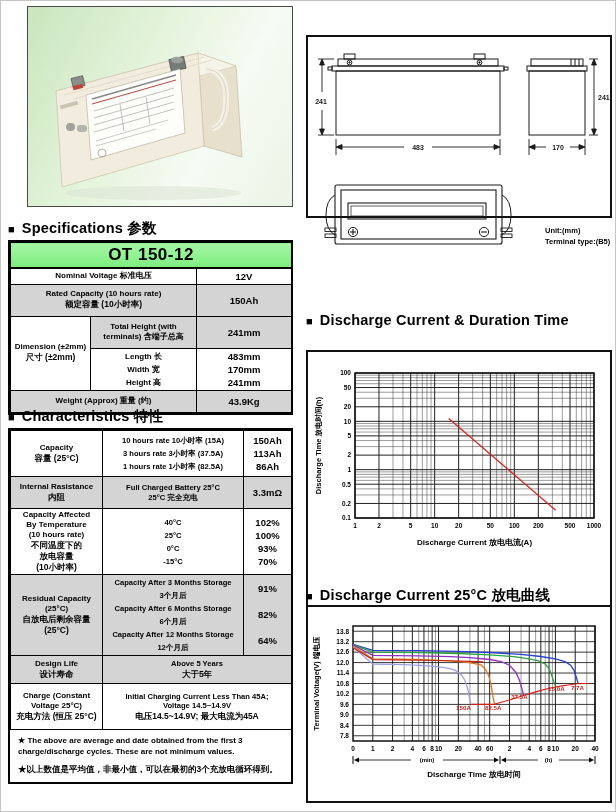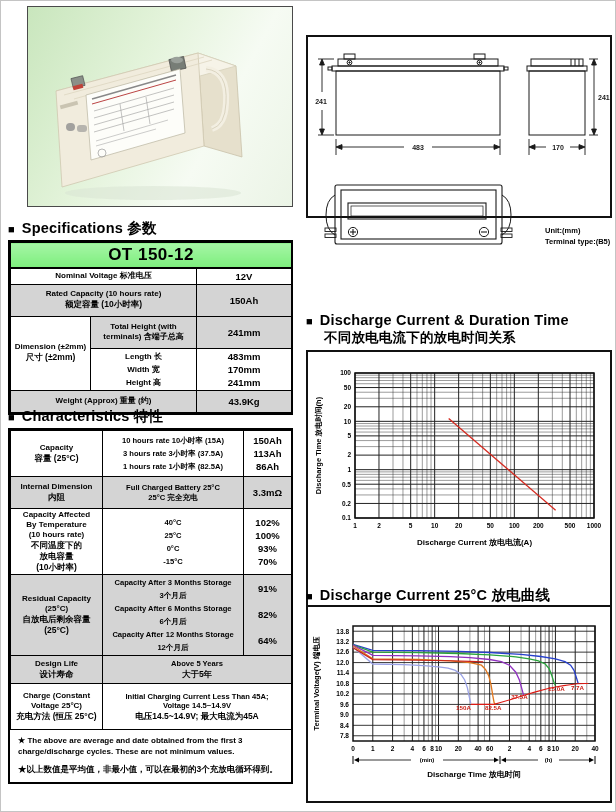--- a/index.html
+++ b/index.html
@@ -268,21 +268,21 @@
           <div>1 hours rate   1小时率 (82.5A)</div>
         </td>
         <td class="val ln13">
           <div>150Ah</div>
           <div>113Ah</div>
           <div>86Ah</div>
         </td>
       </tr>
       <tr style="height:32px">
         <td class="gray">
-          <div class="lbl">Internal Dimension</div>
+          <div class="lbl">Internal Rasistance</div>
           <div class="lbl-cn">内阻</div>
         </td>
         <td class="mid gray">
           <div>Full Charged Battery 25°C</div>
           <div>25°C 完全充电</div>
         </td>
         <td class="val gray">3.3mΩ</td>
       </tr>
       <tr style="height:62px">
         <td>
@@ -351,21 +351,20 @@
     </tbody>
       </table>
     <div class="char-note">
       <div class="note-en">★ The above are average and date obtained from the first 3 charge/discharge cycles. These are not minimum values.</div>
       <div class="note-cn">★以上数值是平均值，非最小值，可以在最初的3个充放电循环得到。</div>
     </div>
   </div>
 
   <div class="sec-h" style="left:306px;top:313px;">
     <span class="blk">■</span><span>Discharge Current &amp; Duration Time</span>
-    <div class="sub">不同放电电流下的放电时间关系</div>
   </div>
   <div class="chart-panel" id="chart1-panel">
     <svg id="chart1" width="302" height="213" viewBox="0 0 302 213">
         <rect x="47" y="21" width="239" height="145" fill="#fff"></rect>
         <line x1="47" y1="21" x2="47" y2="166" stroke="#222" stroke-width="1"></line>
         <line x1="70.9820563212305" y1="21" x2="70.9820563212305" y2="166" stroke="#222" stroke-width="1"></line>
         <line x1="85.01065995933311" y1="21" x2="85.01065995933311" y2="166" stroke="#222" stroke-width="0.45"></line>
         <line x1="94.964112642461" y1="21" x2="94.964112642461" y2="166" stroke="#222" stroke-width="0.45"></line>
         <line x1="102.68461034543617" y1="21" x2="102.68461034543617" y2="166" stroke="#222" stroke-width="1"></line>
         <line x1="108.99271628056361" y1="21" x2="108.99271628056361" y2="166" stroke="#222" stroke-width="0.45"></line>

